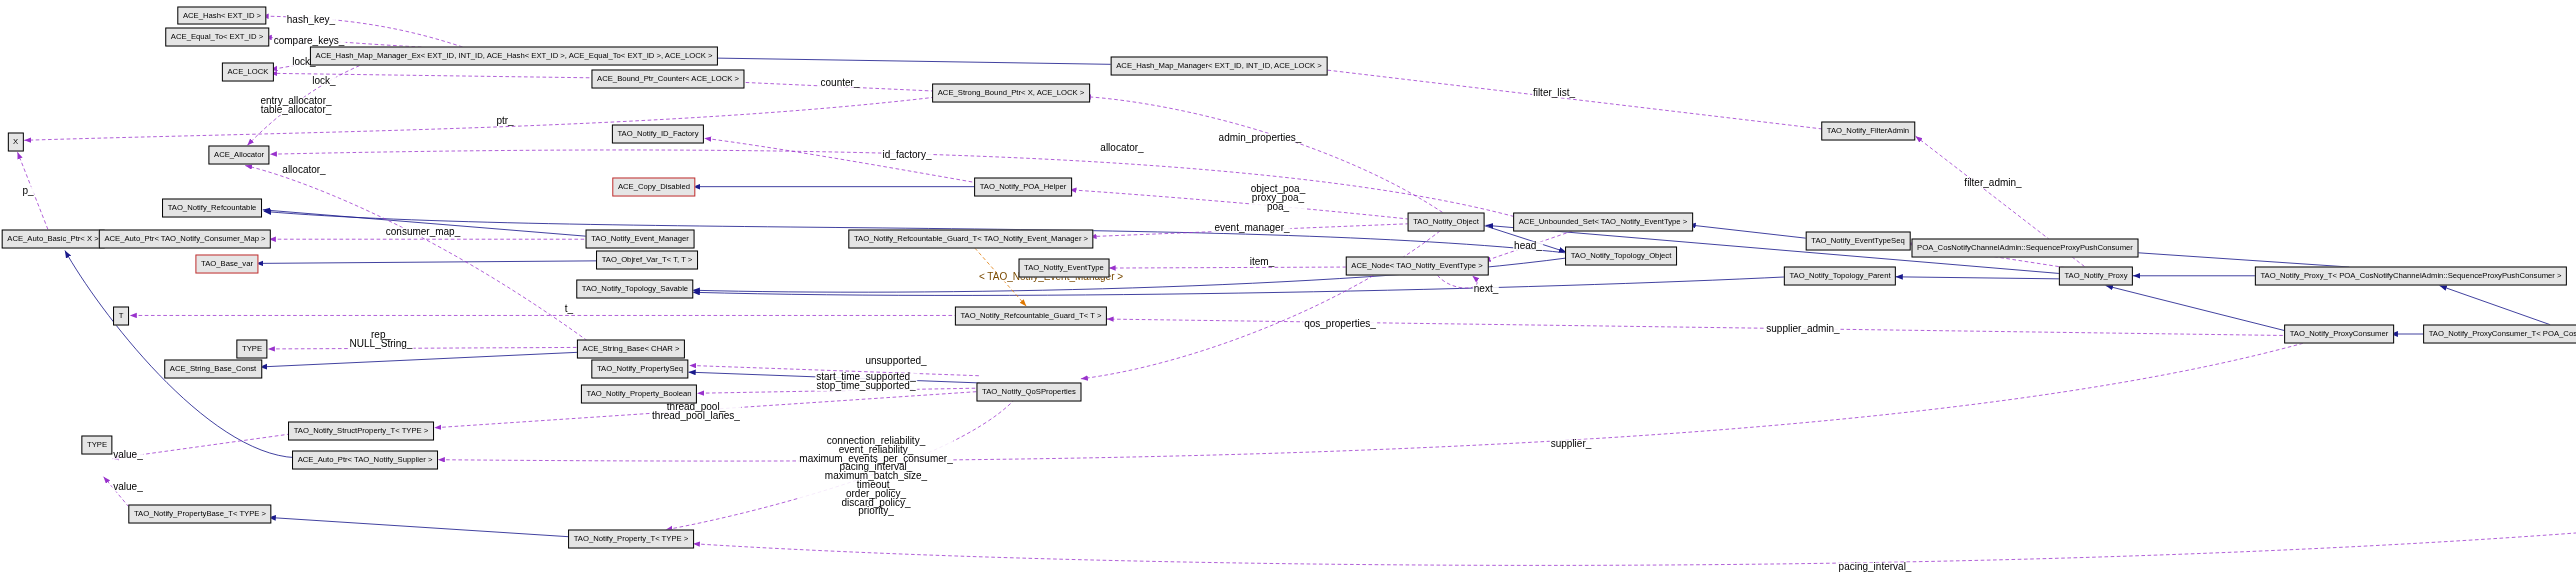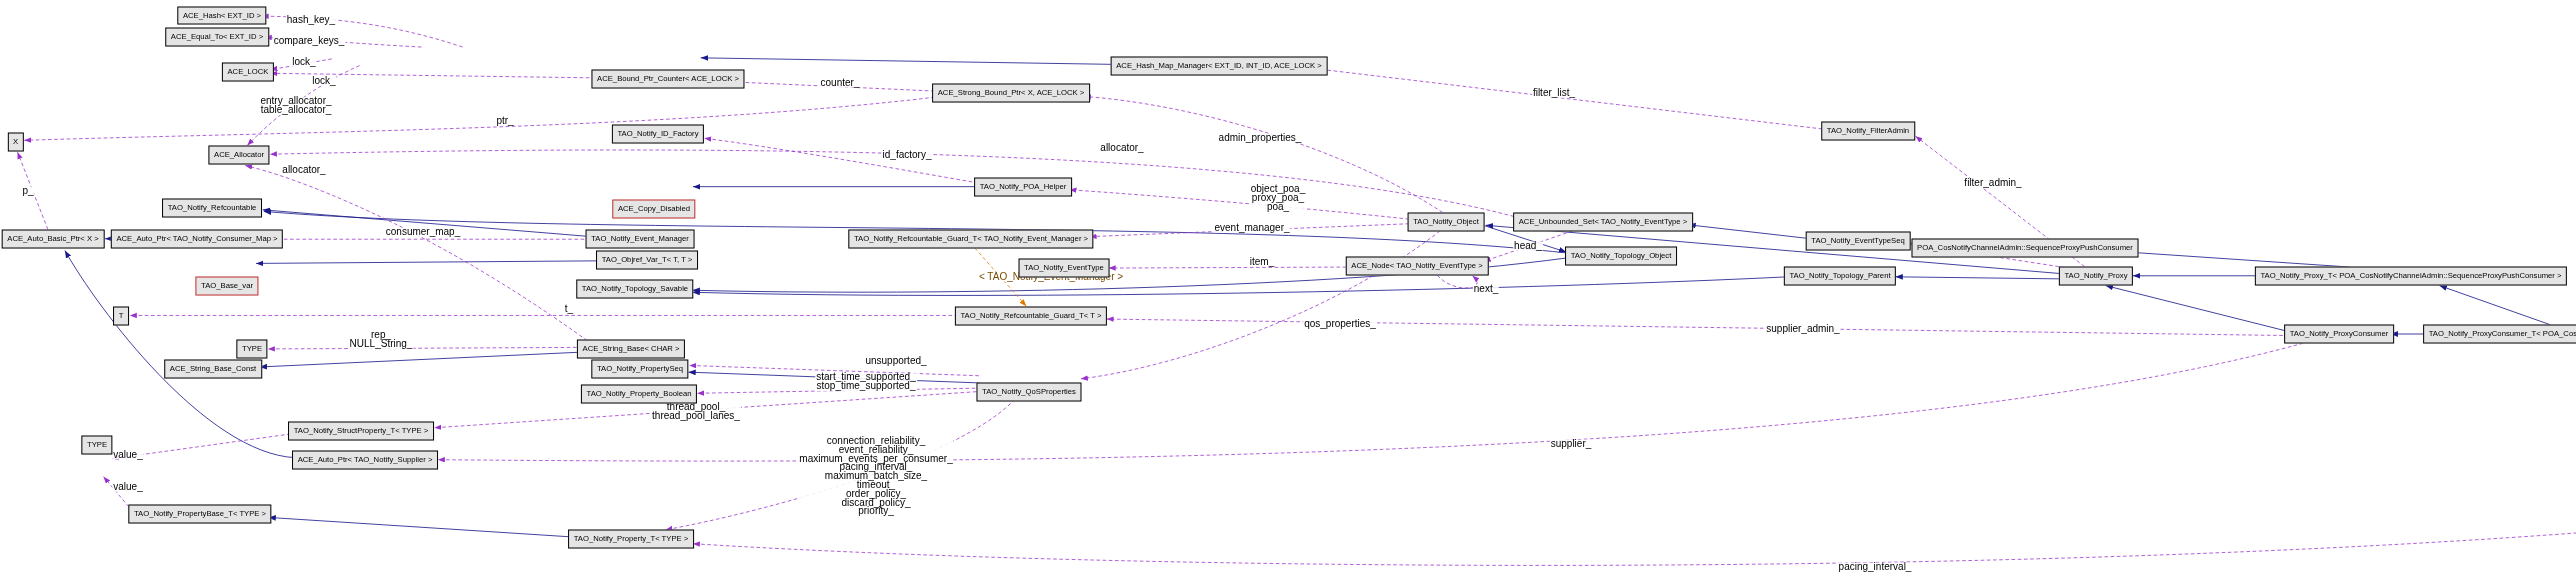--- a/index.html
+++ b/index.html
@@ -4,21 +4,21 @@
 <style>
   html,body{margin:0;padding:0;background:#ffffff;}
   #graph{position:relative;width:3068px;height:583px;background:#ffffff;overflow:hidden;
          font-family:"Liberation Sans","DejaVu Sans",sans-serif;}
   #edges{position:absolute;left:0;top:0;width:3068px;height:583px;}
   .ei{fill:none;stroke:#1a1a8c;stroke-width:1.6;}
   .eu{fill:none;stroke:#9932cc;stroke-width:1.5;stroke-dasharray:7 5;}
   .eo{fill:none;stroke:#e07800;stroke-width:1.5;stroke-dasharray:7 5;}
   .nd{position:absolute;transform:translate(-50%,-50%);background:#e5e5e5;border:0.5px solid #000000;
       color:#000000;font-size:7.7px;line-height:8.8px;padding:4.1px 4.6px;white-space:nowrap;z-index:3;}
-  .nd.red{border-color:#c43030;margin-top:22px;}
+  .nd.red{border-color:#c43030;}
   .el{position:absolute;transform:translate(-50%,-50%);font-size:10px;line-height:8.8px;color:#000000;
       white-space:pre;text-align:center;background:rgba(255,255,255,0.88);z-index:2;padding:0 1px;}
   .el.orange{color:#7a4a00;}
 </style>
 </head>
 <body>
 
 <div id="graph">
 
   <svg id="edges" viewBox="0 0 5955 1131" xmlns="http://www.w3.org/2000/svg">
@@ -91,36 +91,37 @@
     <path class="eu" d="M1985,756 C1900,880 1500,990 1292,1028" marker-end="url(#au)"></path>
     <path class="eu" d="M1860,612 L252,612" marker-end="url(#au)"></path>
 
     <path class="eo" d="M1892,481 L1992,594" marker-end="url(#ao)"></path>
   </svg>
 
   <div class="nd" style="left:15.5px;top:142px">X</div>
   <div class="nd" style="left:222px;top:15.5px">ACE_Hash&lt; EXT_ID &gt;</div>
   <div class="nd" style="left:217px;top:37px">ACE_Equal_To&lt; EXT_ID &gt;</div>
   <div class="nd" style="left:248px;top:72px">ACE_LOCK</div>
+  <div class="nd" style="left:514px;top:56px">ACE_Hash_Map_Manager_Ex&lt; EXT_ID, INT_ID, ACE_Hash&lt; EXT_ID &gt;, ACE_Equal_To&lt; EXT_ID &gt;, ACE_LOCK &gt;</div>
   <div class="nd" style="left:668px;top:79px">ACE_Bound_Ptr_Counter&lt; ACE_LOCK &gt;</div>
   <div class="nd" style="left:1011px;top:93px">ACE_Strong_Bound_Ptr&lt; X, ACE_LOCK &gt;</div>
   <div class="nd" style="left:1219px;top:66px">ACE_Hash_Map_Manager&lt; EXT_ID, INT_ID, ACE_LOCK &gt;</div>
   <div class="nd" style="left:1868px;top:131px">TAO_Notify_FilterAdmin</div>
   <div class="nd" style="left:239px;top:155px">ACE_Allocator</div>
   <div class="nd" style="left:658px;top:134px">TAO_Notify_ID_Factory</div>
   <div class="nd red" style="left:654px;top:187px">ACE_Copy_Disabled</div>
   <div class="nd" style="left:1023px;top:187px">TAO_Notify_POA_Helper</div>
   <div class="nd" style="left:212px;top:208px">TAO_Notify_Refcountable</div>
   <div class="nd" style="left:640px;top:239px">TAO_Notify_Event_Manager</div>
   <div class="nd" style="left:971px;top:239px">TAO_Notify_Refcountable_Guard_T&lt; TAO_Notify_Event_Manager &gt;</div>
   <div class="nd" style="left:1446px;top:222px">TAO_Notify_Object</div>
   <div class="nd" style="left:1603px;top:222px">ACE_Unbounded_Set&lt; TAO_Notify_EventType &gt;</div>
   <div class="nd" style="left:1858px;top:241px">TAO_Notify_EventTypeSeq</div>
   <div class="nd" style="left:53px;top:239px">ACE_Auto_Basic_Ptr&lt; X &gt;</div>
-  <div class="nd" style="left:197px;top:239px">ACE_Auto_Ptr&lt; TAO_Notify_Consumer_Map &gt;</div>
+  <div class="nd" style="left:185px;top:239px">ACE_Auto_Ptr&lt; TAO_Notify_Consumer_Map &gt;</div>
   <div class="nd red" style="left:227px;top:264px">TAO_Base_var</div>
   <div class="nd" style="left:647px;top:260px">TAO_Objref_Var_T&lt; T, T &gt;</div>
   <div class="nd" style="left:1417px;top:266px">ACE_Node&lt; TAO_Notify_EventType &gt;</div>
   <div class="nd" style="left:1064px;top:268px">TAO_Notify_EventType</div>
   <div class="nd" style="left:1621px;top:256px">TAO_Notify_Topology_Object</div>
   <div class="nd" style="left:635px;top:289px">TAO_Notify_Topology_Savable</div>
   <div class="nd" style="left:1840px;top:276px">TAO_Notify_Topology_Parent</div>
   <div class="nd" style="left:1031px;top:316px">TAO_Notify_Refcountable_Guard_T&lt; T &gt;</div>
   <div class="nd" style="left:121px;top:316px">T</div>
   <div class="nd" style="left:2025px;top:248px">POA_CosNotifyChannelAdmin::SequenceProxyPushConsumer</div>

